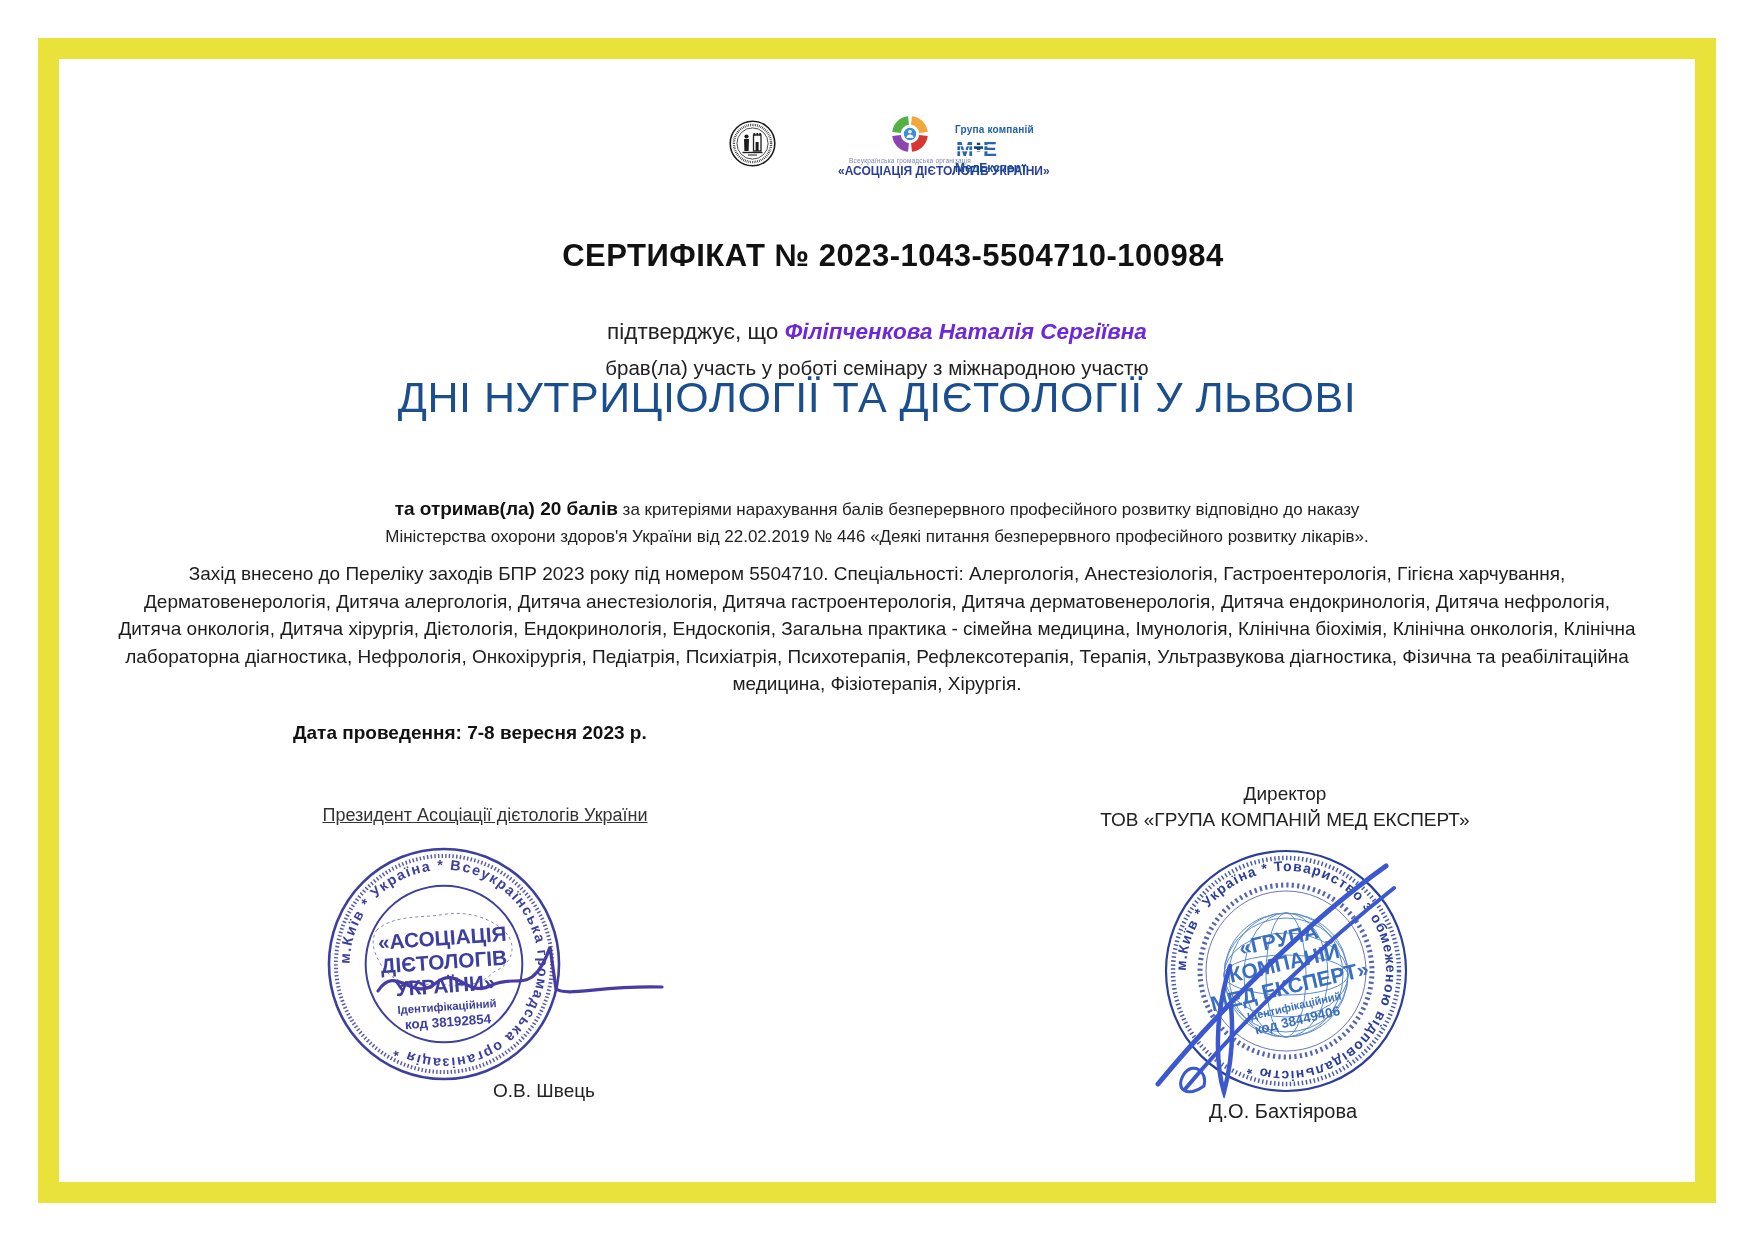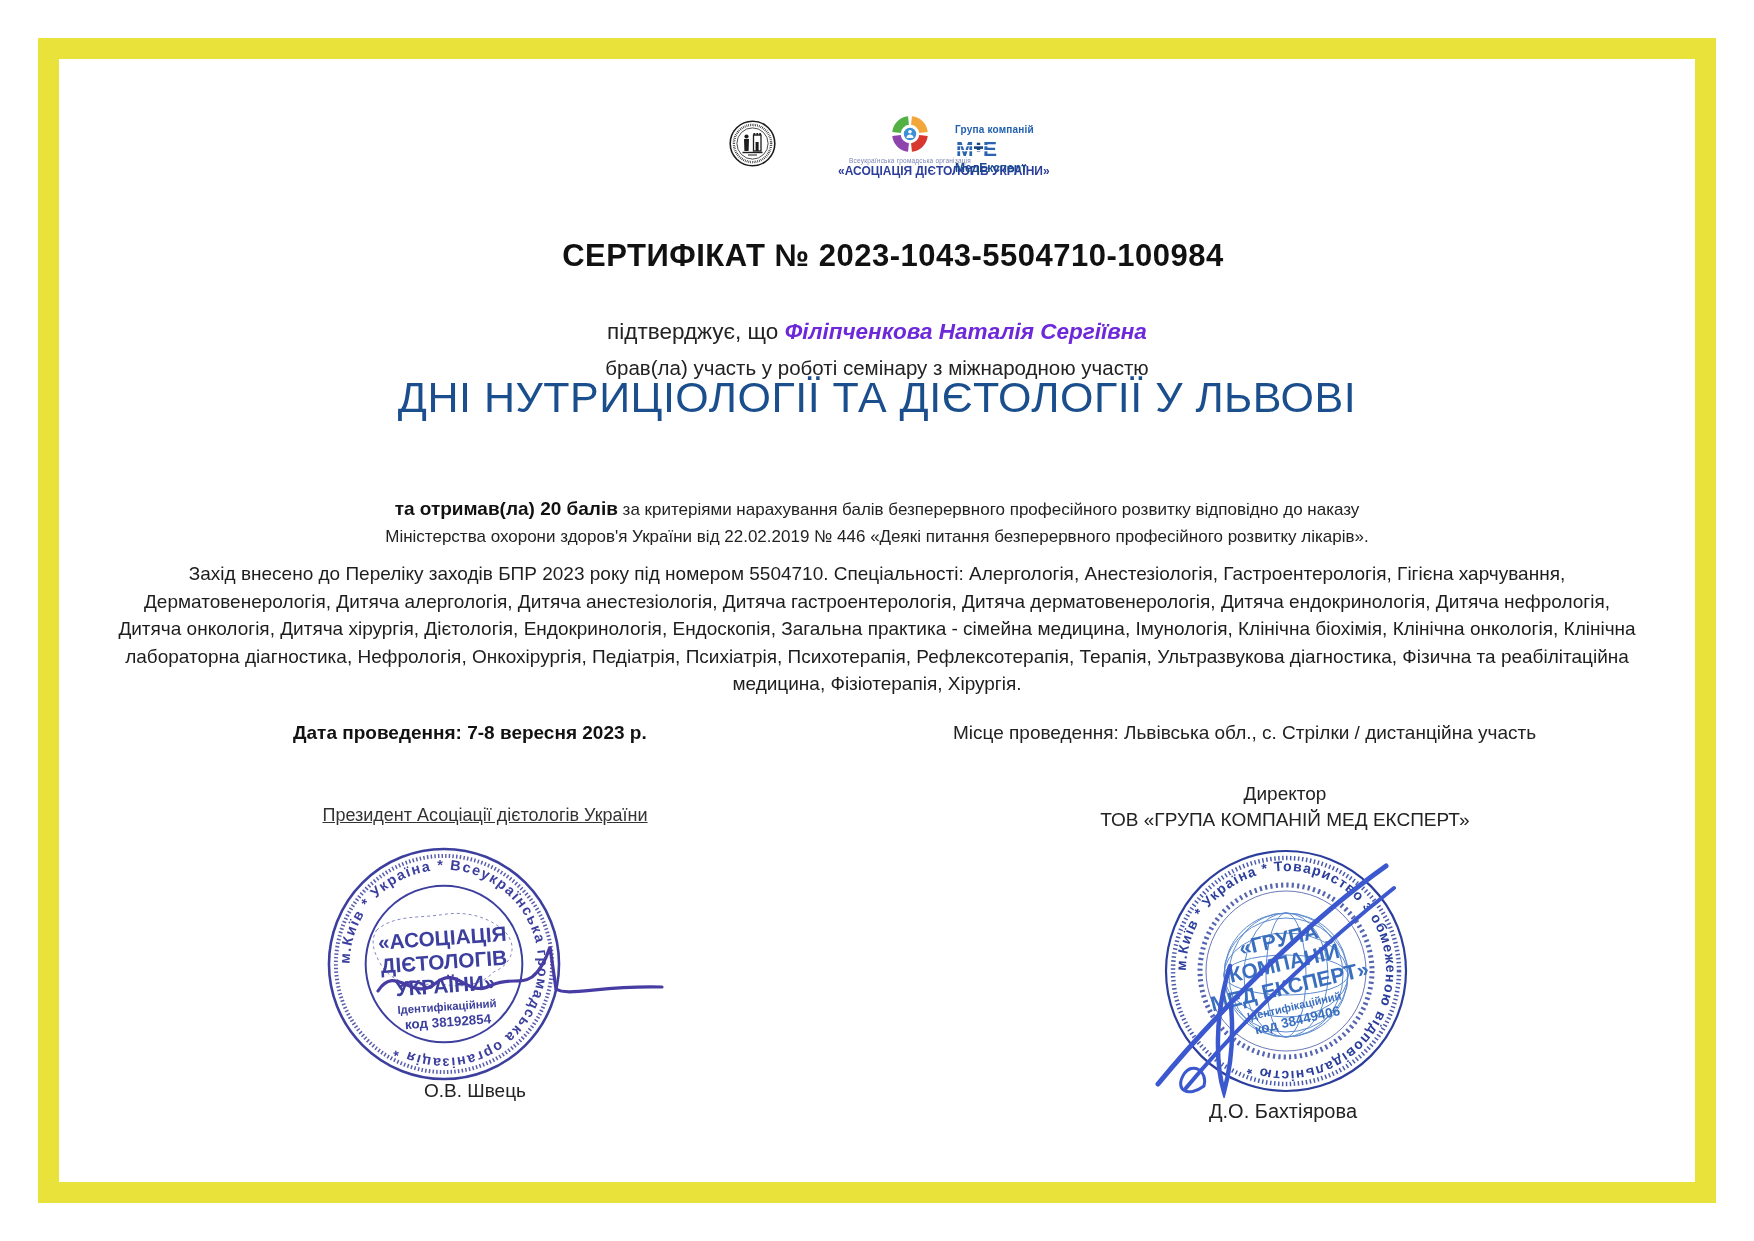--- a/index.html
+++ b/index.html
@@ -38,21 +38,21 @@
     font-size:19px;line-height:27.5px;color:#1d1d1d;}
   .date-label{position:absolute;left:293px;top:722px;font-size:19px;font-weight:700;color:#111;white-space:nowrap;}
   .loc-label{position:absolute;left:953px;top:722px;font-size:19px;color:#222;white-space:nowrap;}
   
   .sig-title-left{position:absolute;left:285px;width:400px;top:805px;text-align:center;font-size:18px;color:#333;white-space:nowrap;text-decoration:underline;}
   .sig-title-right{position:absolute;left:1065px;width:440px;top:781px;text-align:center;font-size:19px;color:#222;line-height:26px;}
   .stamp-left{position:absolute;left:325px;top:845px;}
   .stamp-right{position:absolute;left:1162px;top:847px;}
   .sign-left{position:absolute;left:370px;top:925px;z-index:5;}
   .sign-right{position:absolute;left:1128px;top:848px;z-index:5;}
-  .name-left{position:absolute;left:375px;width:200px;top:1080px;text-align:center;font-size:19px;color:#222;white-space:nowrap;}
+  .name-left{position:absolute;left:395px;width:200px;top:1080px;text-align:right;font-size:19px;color:#222;white-space:nowrap;}
   .name-right{position:absolute;left:1163px;width:240px;top:1100px;text-align:center;font-size:20px;color:#222;white-space:nowrap;}
   .stamp-ring-text{font-family:"Liberation Sans",sans-serif;font-weight:700;}
   .stamp-center-text{font-family:"Liberation Sans",sans-serif;font-weight:700;text-anchor:middle;}
 </style>
 </head>
 <body>
 
 <div class="certificate">
   <div class="frame"></div>
 
@@ -107,21 +107,20 @@
   <h2 class="event-title">ДНІ НУТРИЦІОЛОГІЇ ТА ДІЄТОЛОГІЇ У ЛЬВОВІ</h2>
 
   <div class="pts1">
     <span class="pts-b">та отримав(ла) 20 балів</span><span> за критеріями нарахування балів безперервного професійного розвитку відповідно до наказу</span>
   </div>
   <div class="pts2">Міністерства охорони здоров'я України від 22.02.2019 № 446 «Деякі питання безперервного професійного розвитку лікарів».</div>
 
   <div class="specialties">Захід внесено до Переліку заходів БПР 2023 року під номером 5504710. Спеціальності: Алергологія, Анестезіологія, Гастроентерологія, Гігієна харчування, Дерматовенерологія, Дитяча алергологія, Дитяча анестезіологія, Дитяча гастроентерологія, Дитяча дерматовенерологія, Дитяча ендокринологія, Дитяча нефрологія, Дитяча онкологія, Дитяча хірургія, Дієтологія, Ендокринологія, Ендоскопія, Загальна практика - сімейна медицина, Імунологія, Клінічна біохімія, Клінічна онкологія, Клінічна лабораторна діагностика, Нефрологія, Онкохірургія, Педіатрія, Психіатрія, Психотерапія, Рефлексотерапія, Терапія, Ультразвукова діагностика, Фізична та реабілітаційна медицина, Фізіотерапія, Хірургія.</div>
 
   <div class="date-label">Дата проведення: 7-8 вересня 2023 р.</div>
-  <div class="loc-label">Місце проведення: Львівська обл., с. Стрілки / дистанційна участь</div>
 
   <div class="sig-title-left">Президент Асоціації дієтологів України</div>
   <svg class="stamp-left" width="238" height="238" viewBox="0 0 240 240">
     <circle cx="120" cy="120" r="116" fill="none" stroke="#3c3f9d" stroke-width="2.6"></circle>
     <circle cx="120" cy="120" r="109" fill="none" stroke="#3c3f9d" stroke-width="4" stroke-dasharray="1.5 2.2" opacity="0.85"></circle>
     <circle cx="120" cy="120" r="79" fill="none" stroke="#3c3f9d" stroke-width="2"></circle>
     <defs>
       <path id="ringL" d="M 25,120 A 95,95 0 1 1 215,120 A 95,95 0 1 1 25,120" fill="none"></path>
     </defs>
     <text class="stamp-ring-text" font-size="14.5" letter-spacing="1.5" fill="#3c3f9d">

